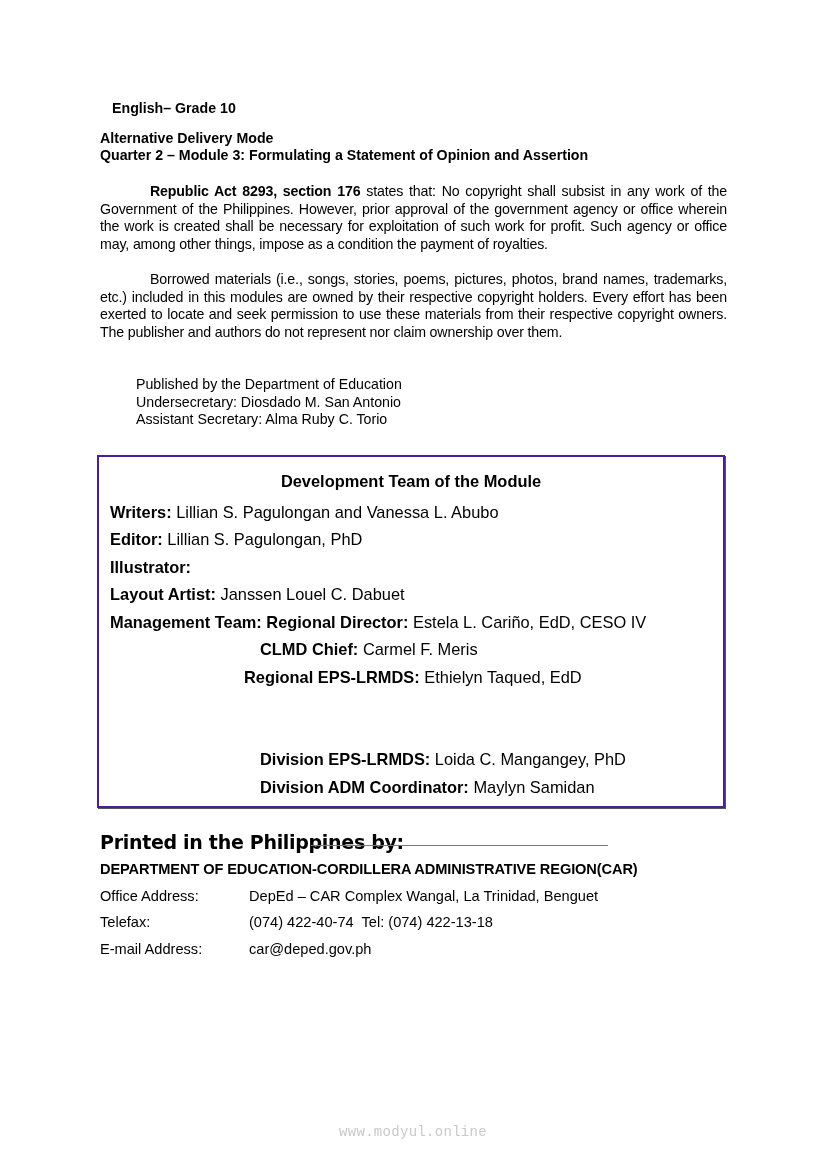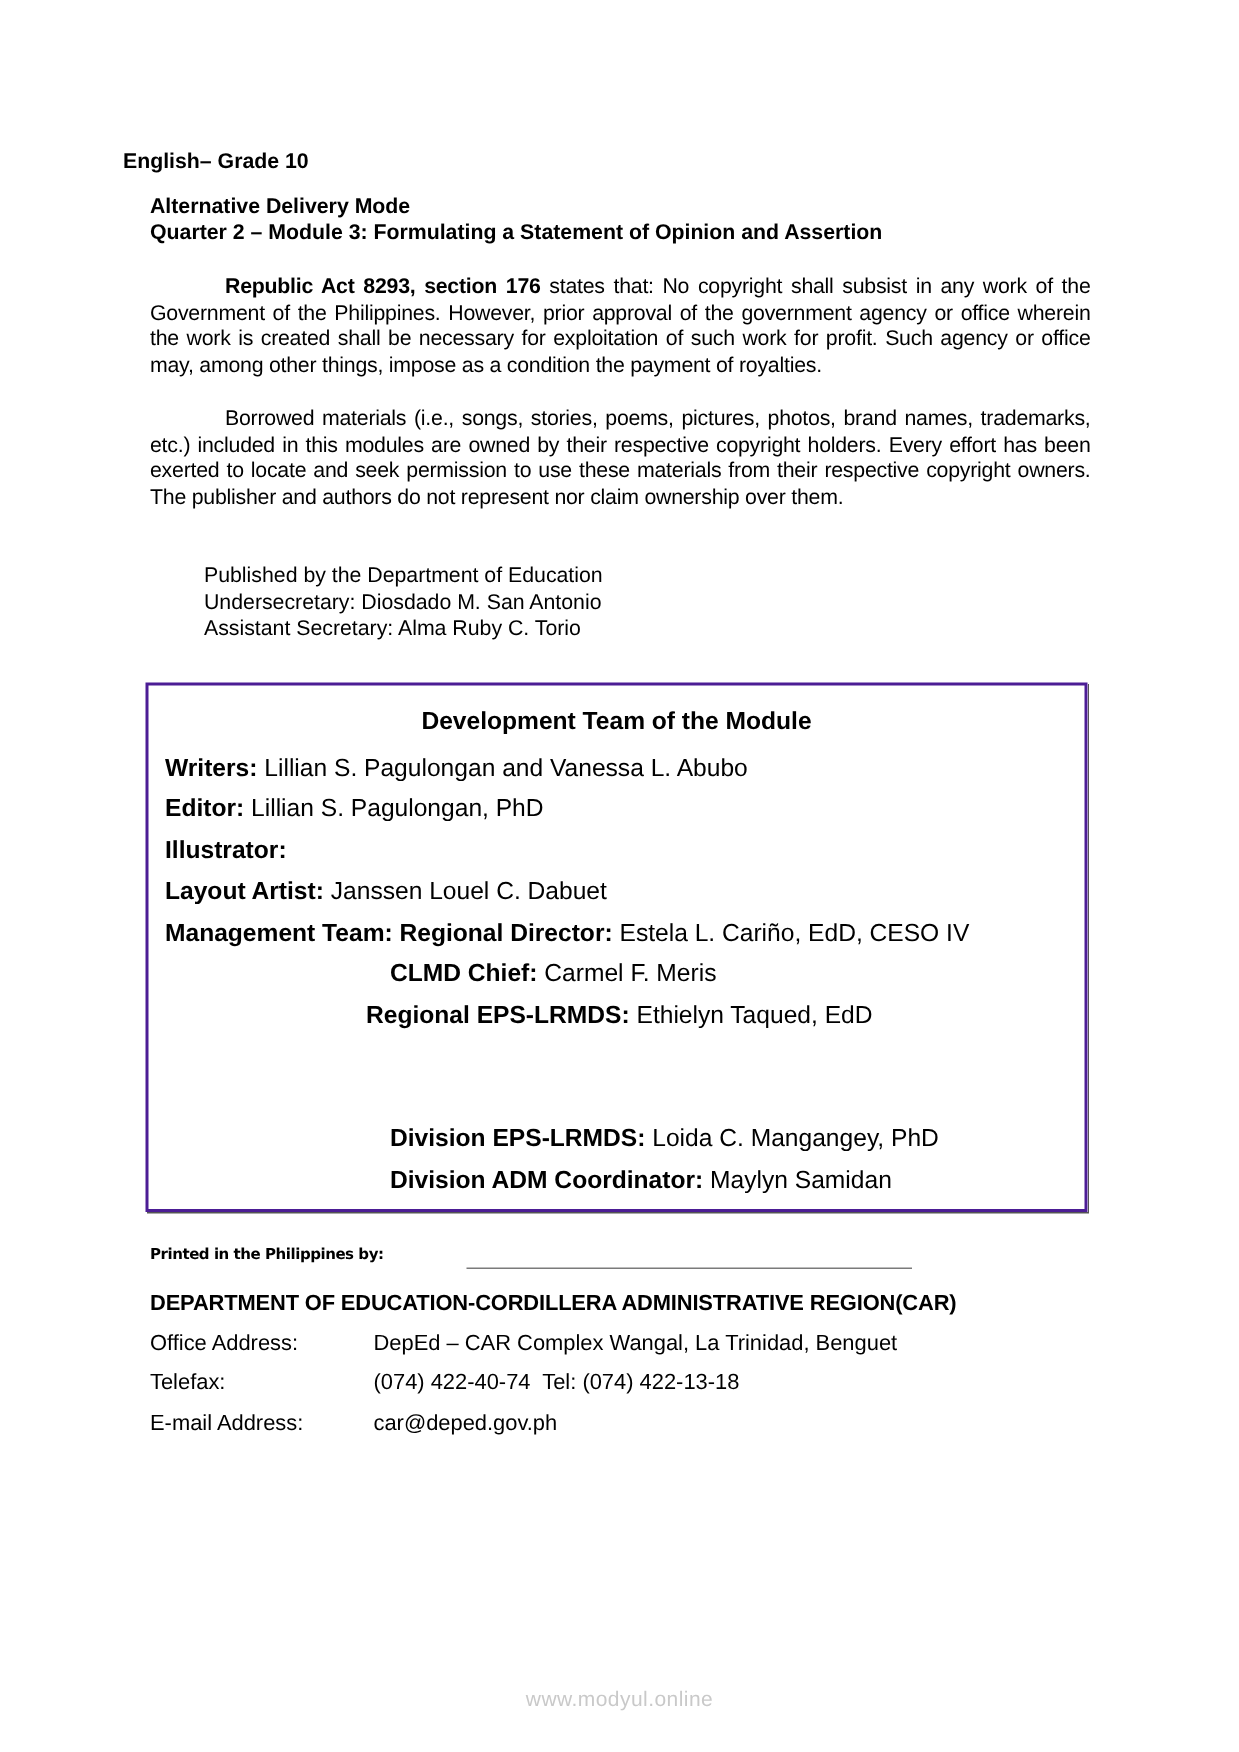--- a/index.html
+++ b/index.html
@@ -12,21 +12,21 @@
       height: 1168px;
       position: relative;
       overflow: hidden;
       font-family: "Liberation Sans", sans-serif;
       color: #000;
     }
     .abs { position: absolute; }
     .bold { font-weight: bold; }
     .t14 { font-size: 14.2px; line-height: 17.6px; }
 
-    #grade { left: 82px; top: 100px; }
+    #grade { left: 112px; top: 100px; }
     #adm { left: 100px; top: 130px; }
     #quarter { left: 100px; top: 147px; }
 
     .para {
       position: absolute;
       left: 100px;
       width: 627px;
       font-size: 14.2px;
       line-height: 17.6px;
       text-align: justify;
@@ -61,39 +61,39 @@
       position: absolute;
       font-size: 16.4px;
       line-height: 20px;
       white-space: nowrap;
     }
     .devrow .lbl { font-weight: bold; }
 
     #printed {
       left: 100px; top: 831px;
       font-family: "DejaVu Sans", sans-serif;
-      font-size: 10px;
+      font-size: 19px;
       font-weight: bold;
       letter-spacing: -0.3px;
     }
     #printed-line {
       position: absolute;
       left: 311px;
       top: 845px;
       width: 297px;
       height: 0;
       border-top: 1.5px solid #7a7a7a;
     }
     #deped { left: 100px; top: 861px; font-size: 14.6px; font-weight: bold; letter-spacing: -0.1px; }
     .contact-lbl { left: 100px; font-size: 14.6px; }
     .contact-val { left: 249px; font-size: 14.6px; }
     #watermark {
       left: 0; width: 826px; top: 1124px;
       text-align: center;
-      font-family: Liberation Sans, sans-serif;
+      font-family: Liberation Mono, monospace;
       font-size: 14px;
       color: #c9c9c9;
       letter-spacing: 0.3px;
     }
   </style>
 </head>
 <body>
 
 <div id="grade" class="abs bold t14">English– Grade 10</div>
 <div id="adm" class="abs bold t14">Alternative Delivery Mode</div>

